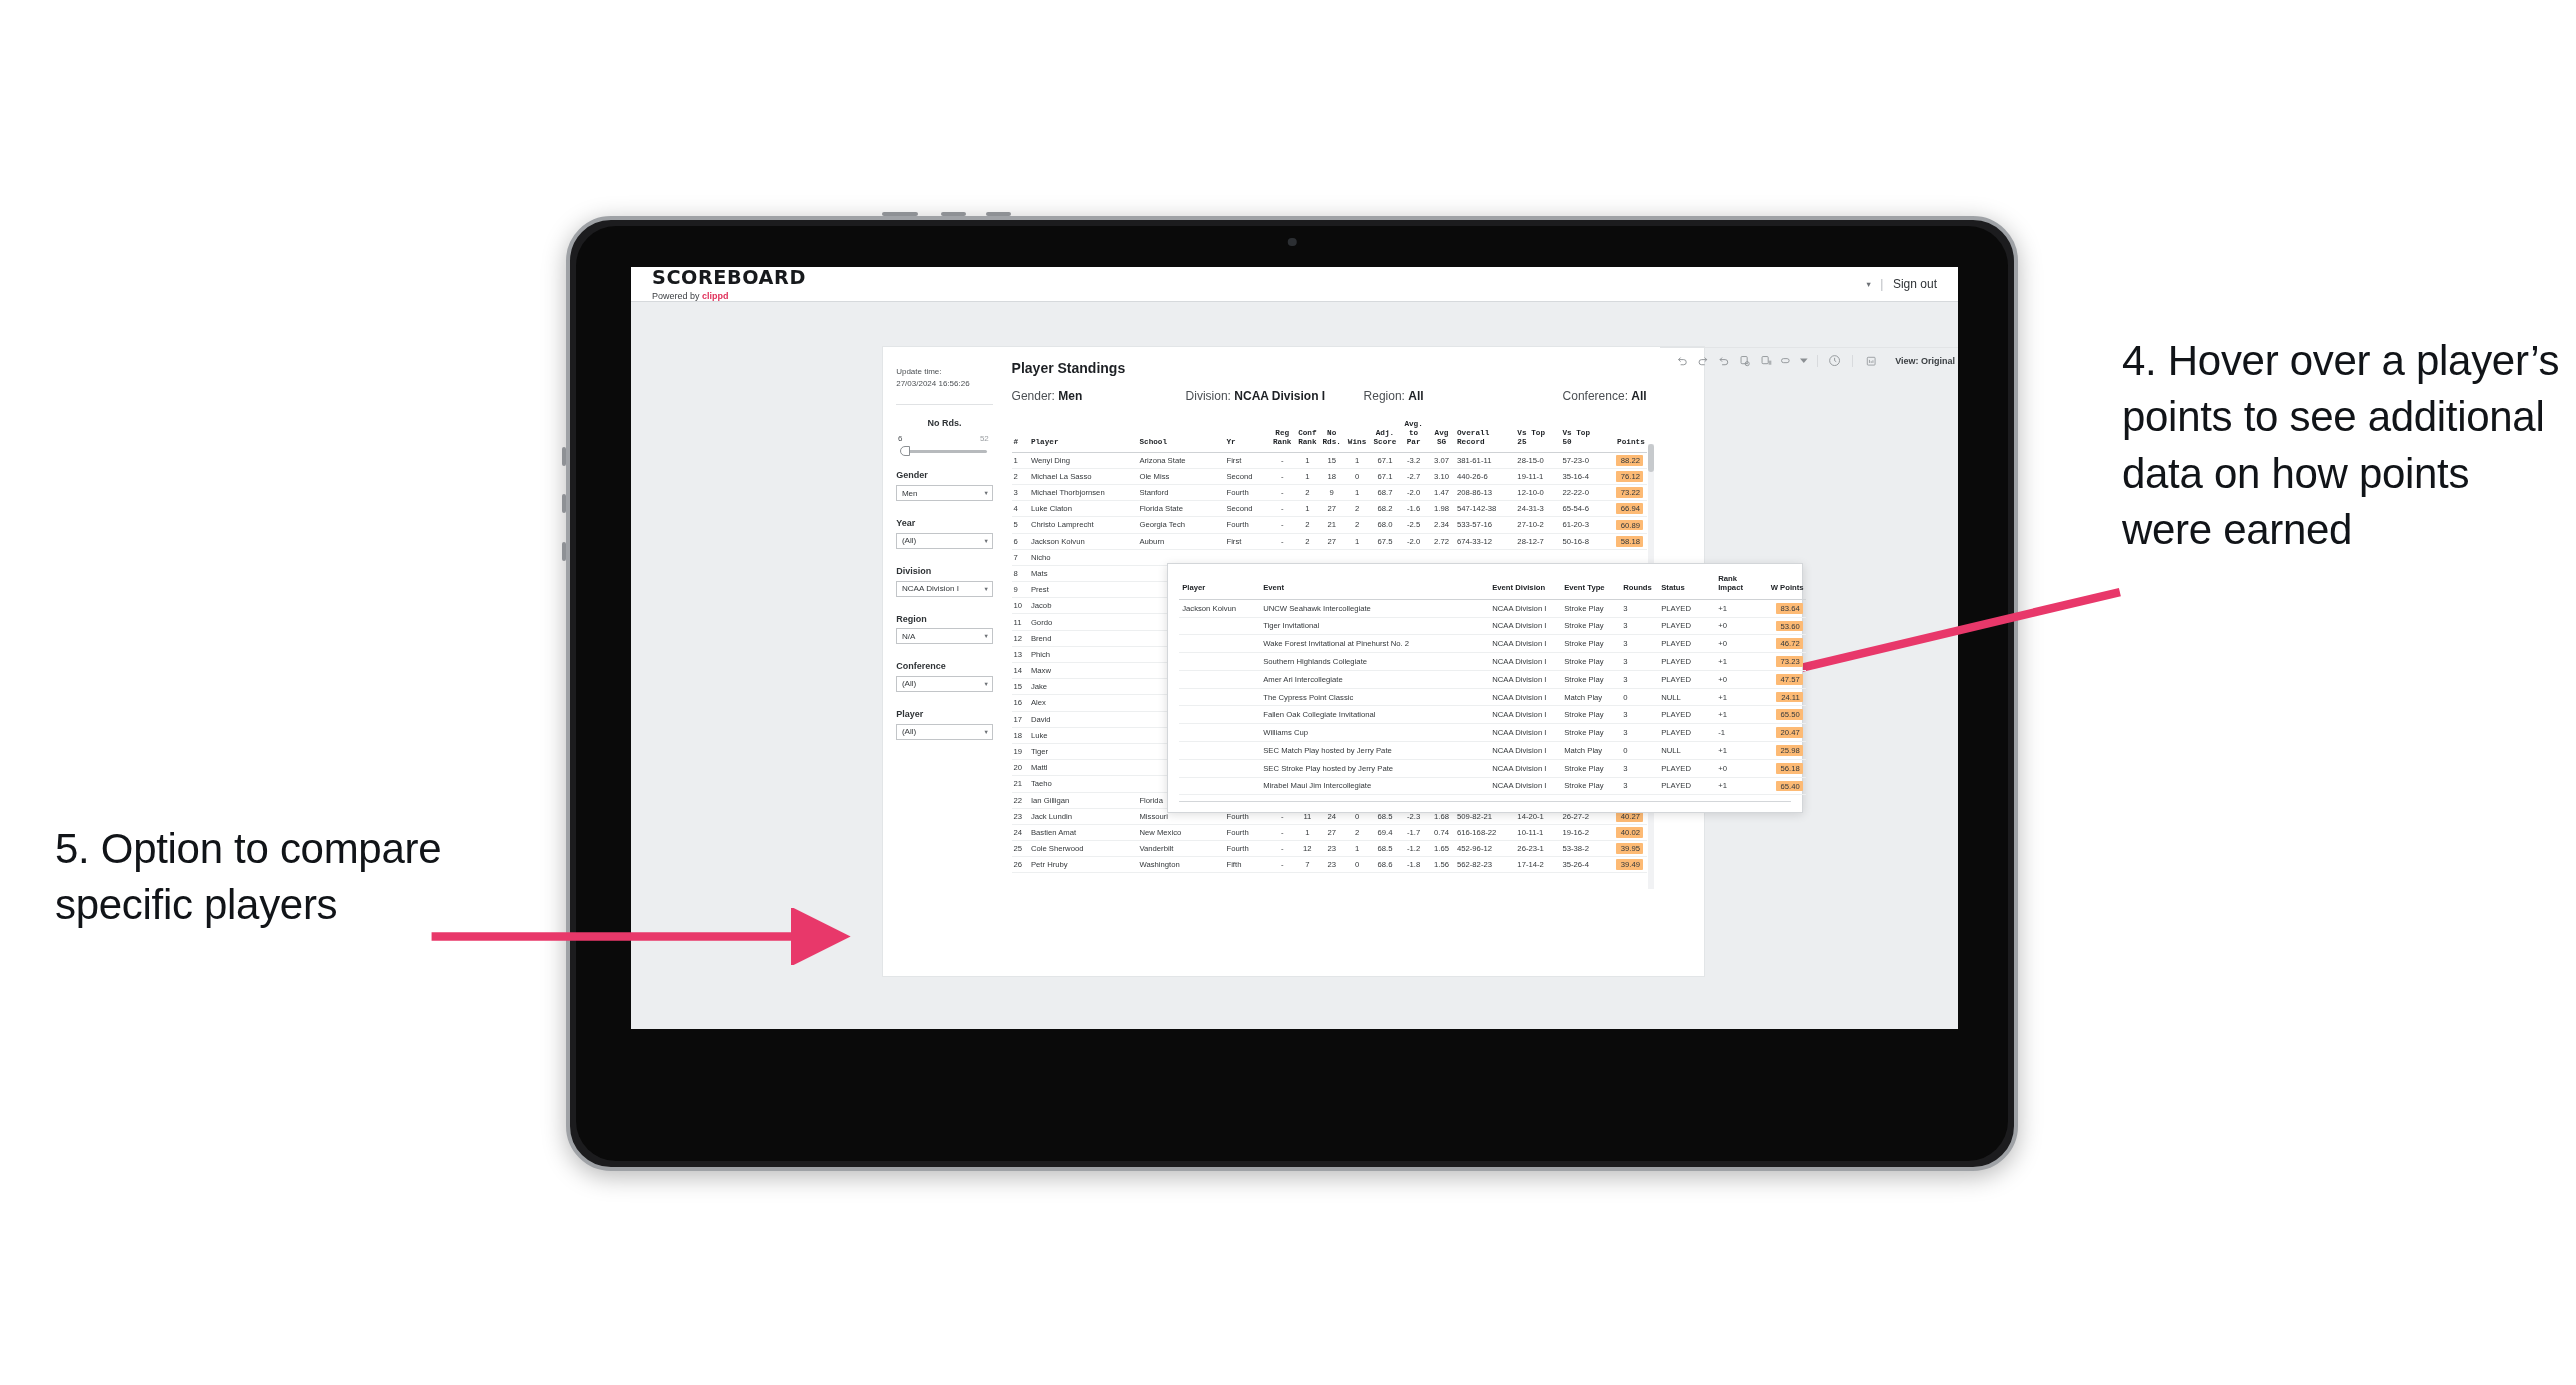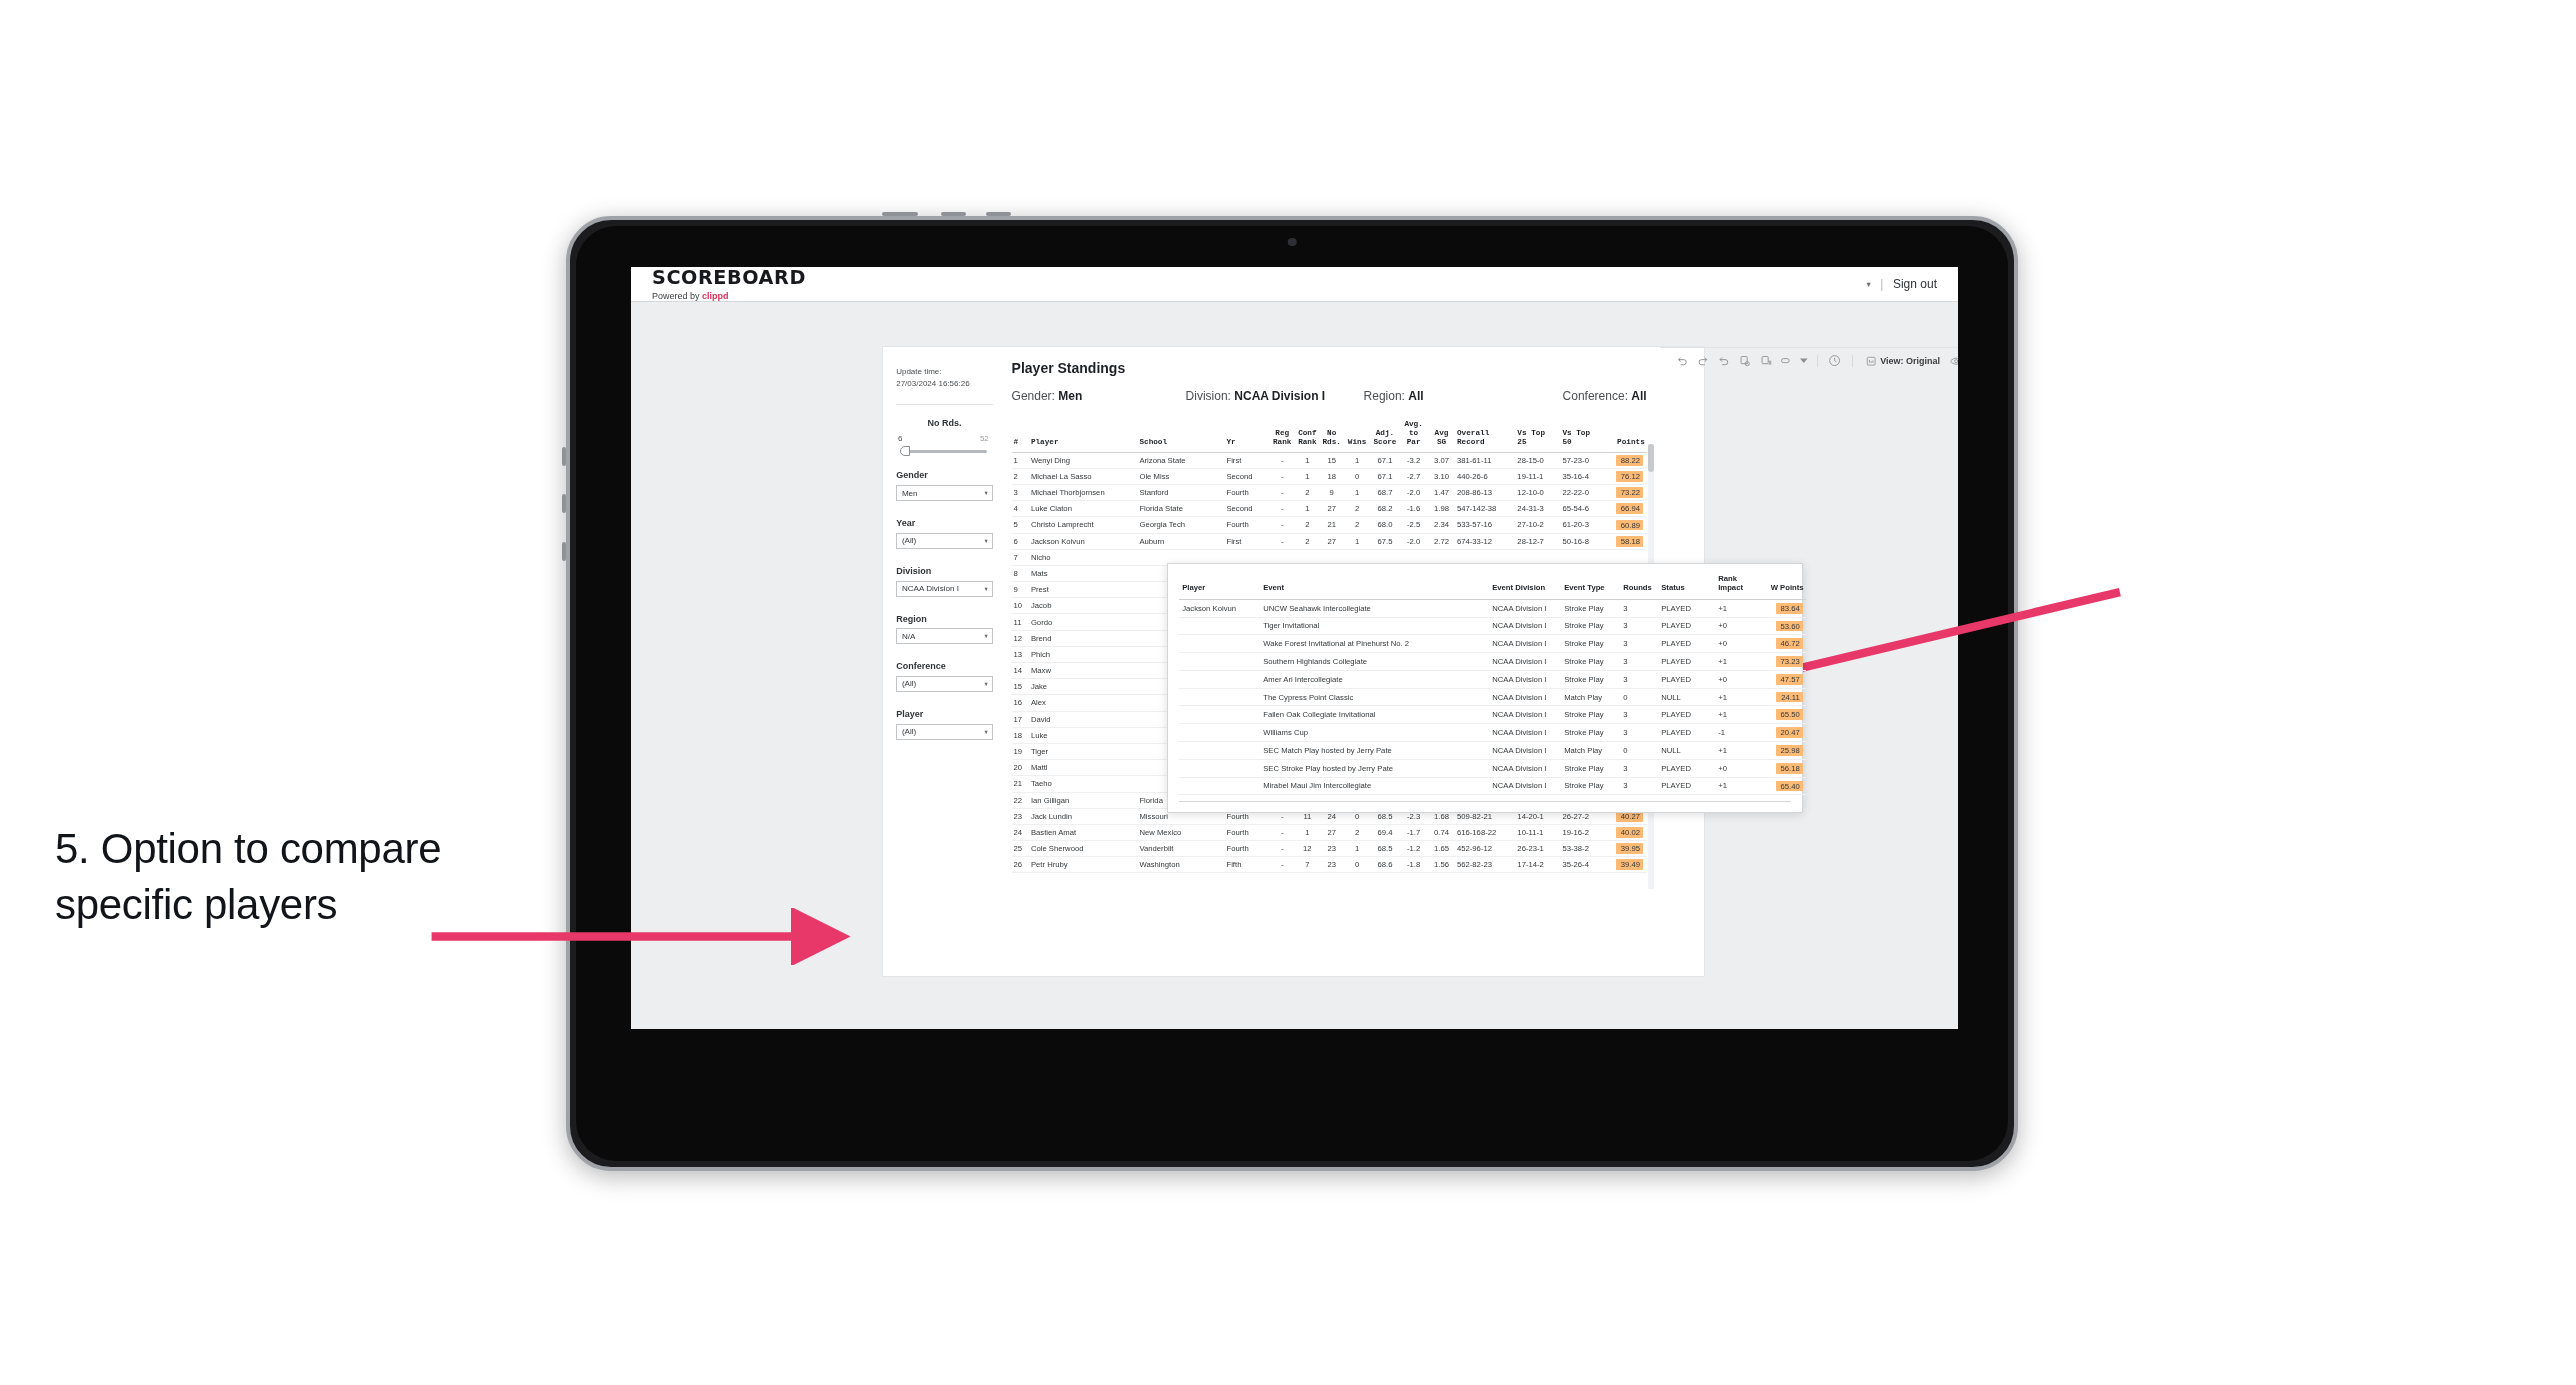--- a/index.html
+++ b/index.html
@@ -210,21 +210,21 @@
   
   .viztoolbar {
     height: 26.5px; border-top: 0.9px solid #e2e4e6;
     display:flex; align-items:center; padding: 0 11.4px;
     font-size: 9px; color:#53575b; gap: 0px;
   }
   .vt-ico { width: 21px; height:17px; display:flex; align-items:center;
             justify-content:center; color:#8b8f93; }
   .vt-ico svg { display:block; }
   .vt-sep { width:0.9px; height:12.3px; background:#d8dadd; margin: 0 6.6px; }
-  .vt-item { display:flex; align-items:center; gap:2px; padding: 0 4.7px;
+  .vt-item { display:flex; align-items:center; gap:17px; padding: 0 4.7px;
              color:#3c4044; font-weight:600; white-space:nowrap; }
   .vt-right { margin-left:auto; display:flex; align-items:flex-end; }
 
   
   .anno {
     position:absolute; color:#111418; font-size: 42px; line-height: 1.34;
     letter-spacing: -0.3px;
   }
   .anno-right { left: 2122px; top: 333px; width: 445px; }
   .anno-left  { left: 55px;  top: 821px; width: 397px; }
@@ -1037,20 +1037,21 @@
                 </span>
                 <span>Share</span>
               </div>
             </div>
           </div>
         </div>
       </div>
     </div>
   </div>
 
+  <div class="anno anno-right">4. Hover over a player’s points to see additional data on how points were earned</div>
   <div class="anno anno-left">5. Option to compare specific players</div>
 
   <svg class="arrow" style="left:1712px; top:577px;" width="416" height="132" viewBox="0 0 440 140">
     <defs>
       <marker id="ah1" markerWidth="7" markerHeight="7" refX="5.6" refY="3.5" orient="auto">
         <path d="M0,0 L7,3.5 L0,7 z" fill="#e8386a"></path>
       </marker>
     </defs>
     <line x1="432" y1="16" x2="28" y2="112" stroke="#e8386a" stroke-width="9" marker-end="url(#ah1)"></line>
   </svg>

